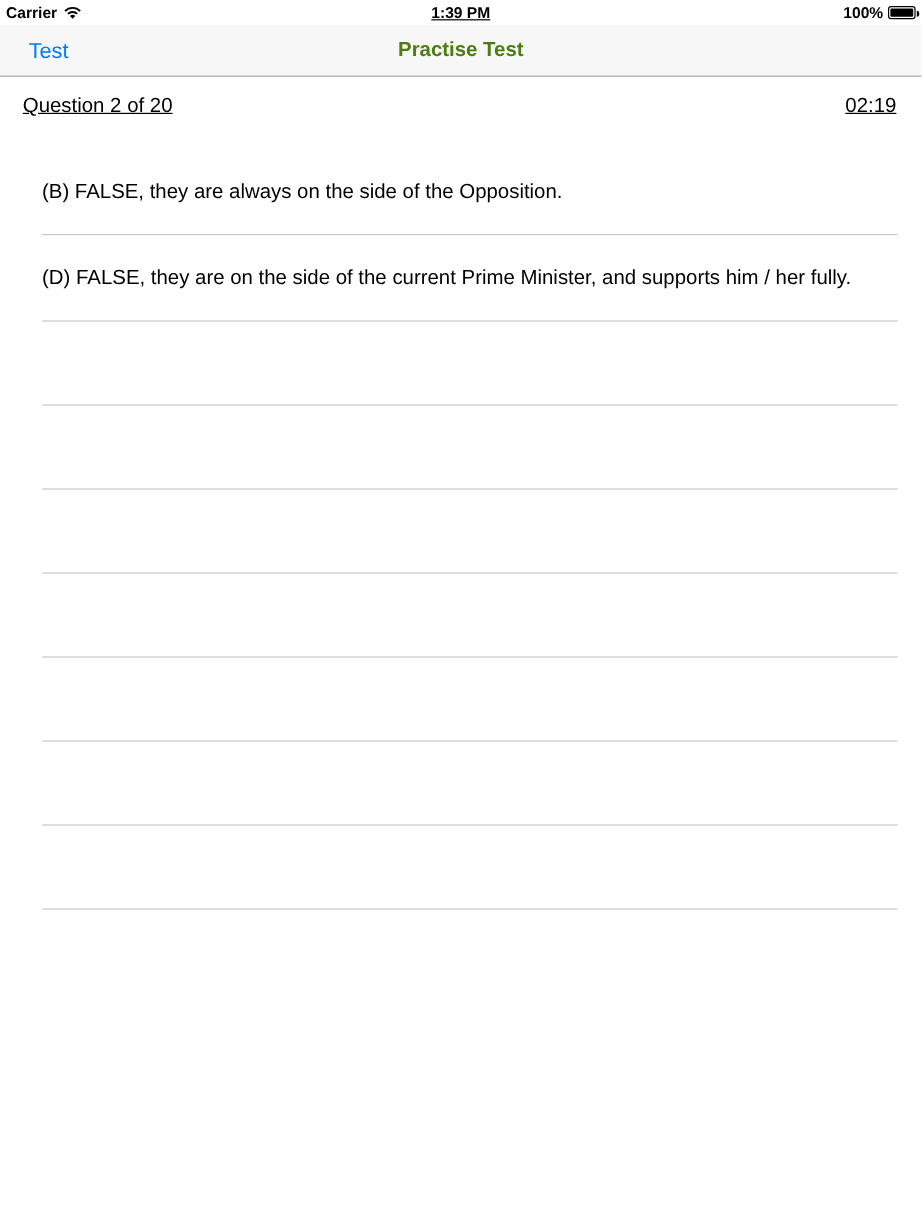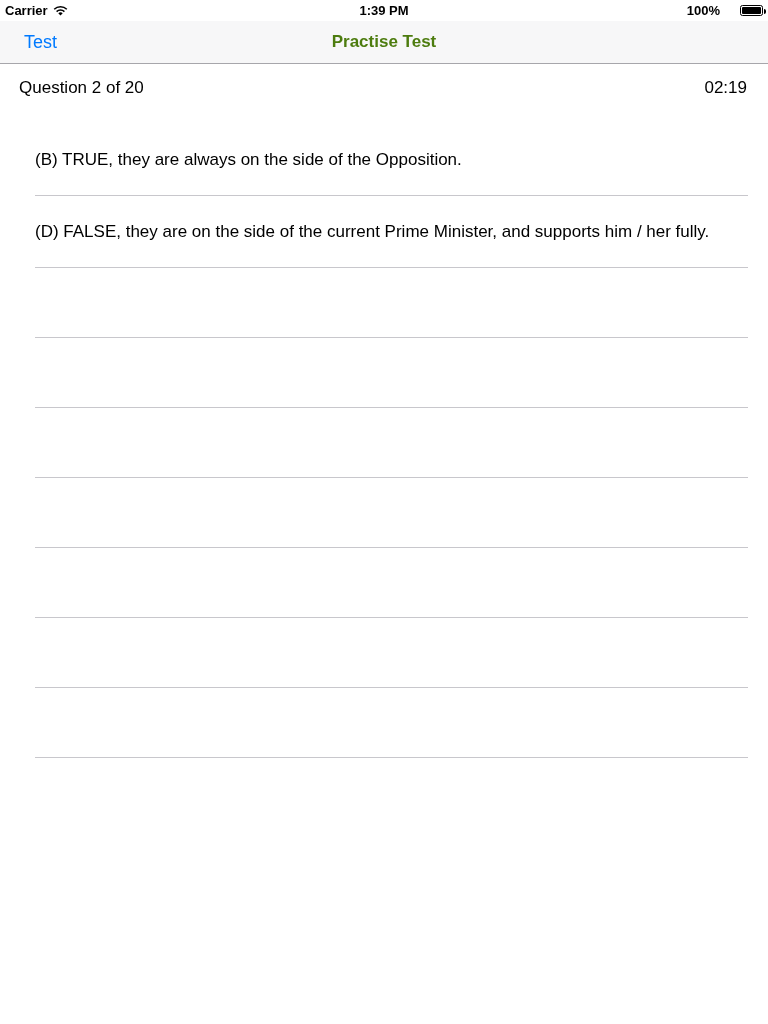--- a/index.html
+++ b/index.html
@@ -23,22 +23,22 @@
   .status-bar{
     height:21px;
     display:flex;align-items:center;
     padding:0 5px;
     font-size:13px;
     background:#fff;
     flex:0 0 auto;
   }
   .sb-side{width:200px;display:flex;align-items:center;}
   .sb-left{justify-content:flex-start;gap:5px;font-weight:600;}
-  .sb-center{flex:1;text-align:center;font-weight:700;}
-  .sb-right{justify-content:flex-end;gap:20px;font-weight:600;}
+  .sb-center{flex:1;text-align:center;font-weight:700;text-decoration:underline;}
+  .sb-right{justify-content:flex-end;gap:4px;font-weight:600;}
   .wifi{display:inline-block;line-height:0;}
   .battery{
     position:relative;width:23px;height:11px;
     border:1px solid #000;border-radius:2.5px;
     display:inline-block;
   }
   .battery::before{
     content:"";position:absolute;left:1px;top:1px;right:1px;bottom:1px;
     background:#000;border-radius:1px;
   }
@@ -62,20 +62,21 @@
     background:none;border:none;cursor:pointer;
     font-family:inherit;
   }
   .nav-title{width:100%;text-align:center;font-weight:700;font-size:17px;color:#4d7c0f;}
 
   
   .question-header{
     display:flex;justify-content:space-between;align-items:baseline;
     padding:14px 21px 0 19px;
     font-size:17px;
+    text-decoration:underline;
   }
   .question-text{
     margin:8px 21px 0 19px;
     font-size:18px;
     color:var(--green);
   }
 
   
   .options-list{margin-top:26px;flex:1 1 auto;overflow:hidden;}
   .option-row{
@@ -119,21 +120,21 @@
     <div class="nav-title">Practise Test</div>
   </div>
 
   <div class="question-header">
     <span>Question 2 of 20</span>
     <span>02:19</span>
   </div>
 
 
   <div class="options-list">
-    <div class="option-row">(B) TRUE, they are always on the side of the Opposition.</div>
+    <div class="option-row">(B) FALSE, they are always on the side of the Opposition.</div>
     <div class="option-row">(D) FALSE, they are on the side of the current Prime Minister, and supports him / her fully.</div>
     <div id="empty-rows">
         <div class="empty-row"></div>
         <div class="empty-row"></div>
         <div class="empty-row"></div>
         <div class="empty-row"></div>
         <div class="empty-row"></div>
         <div class="empty-row"></div>
         <div class="empty-row"></div>
       </div>

